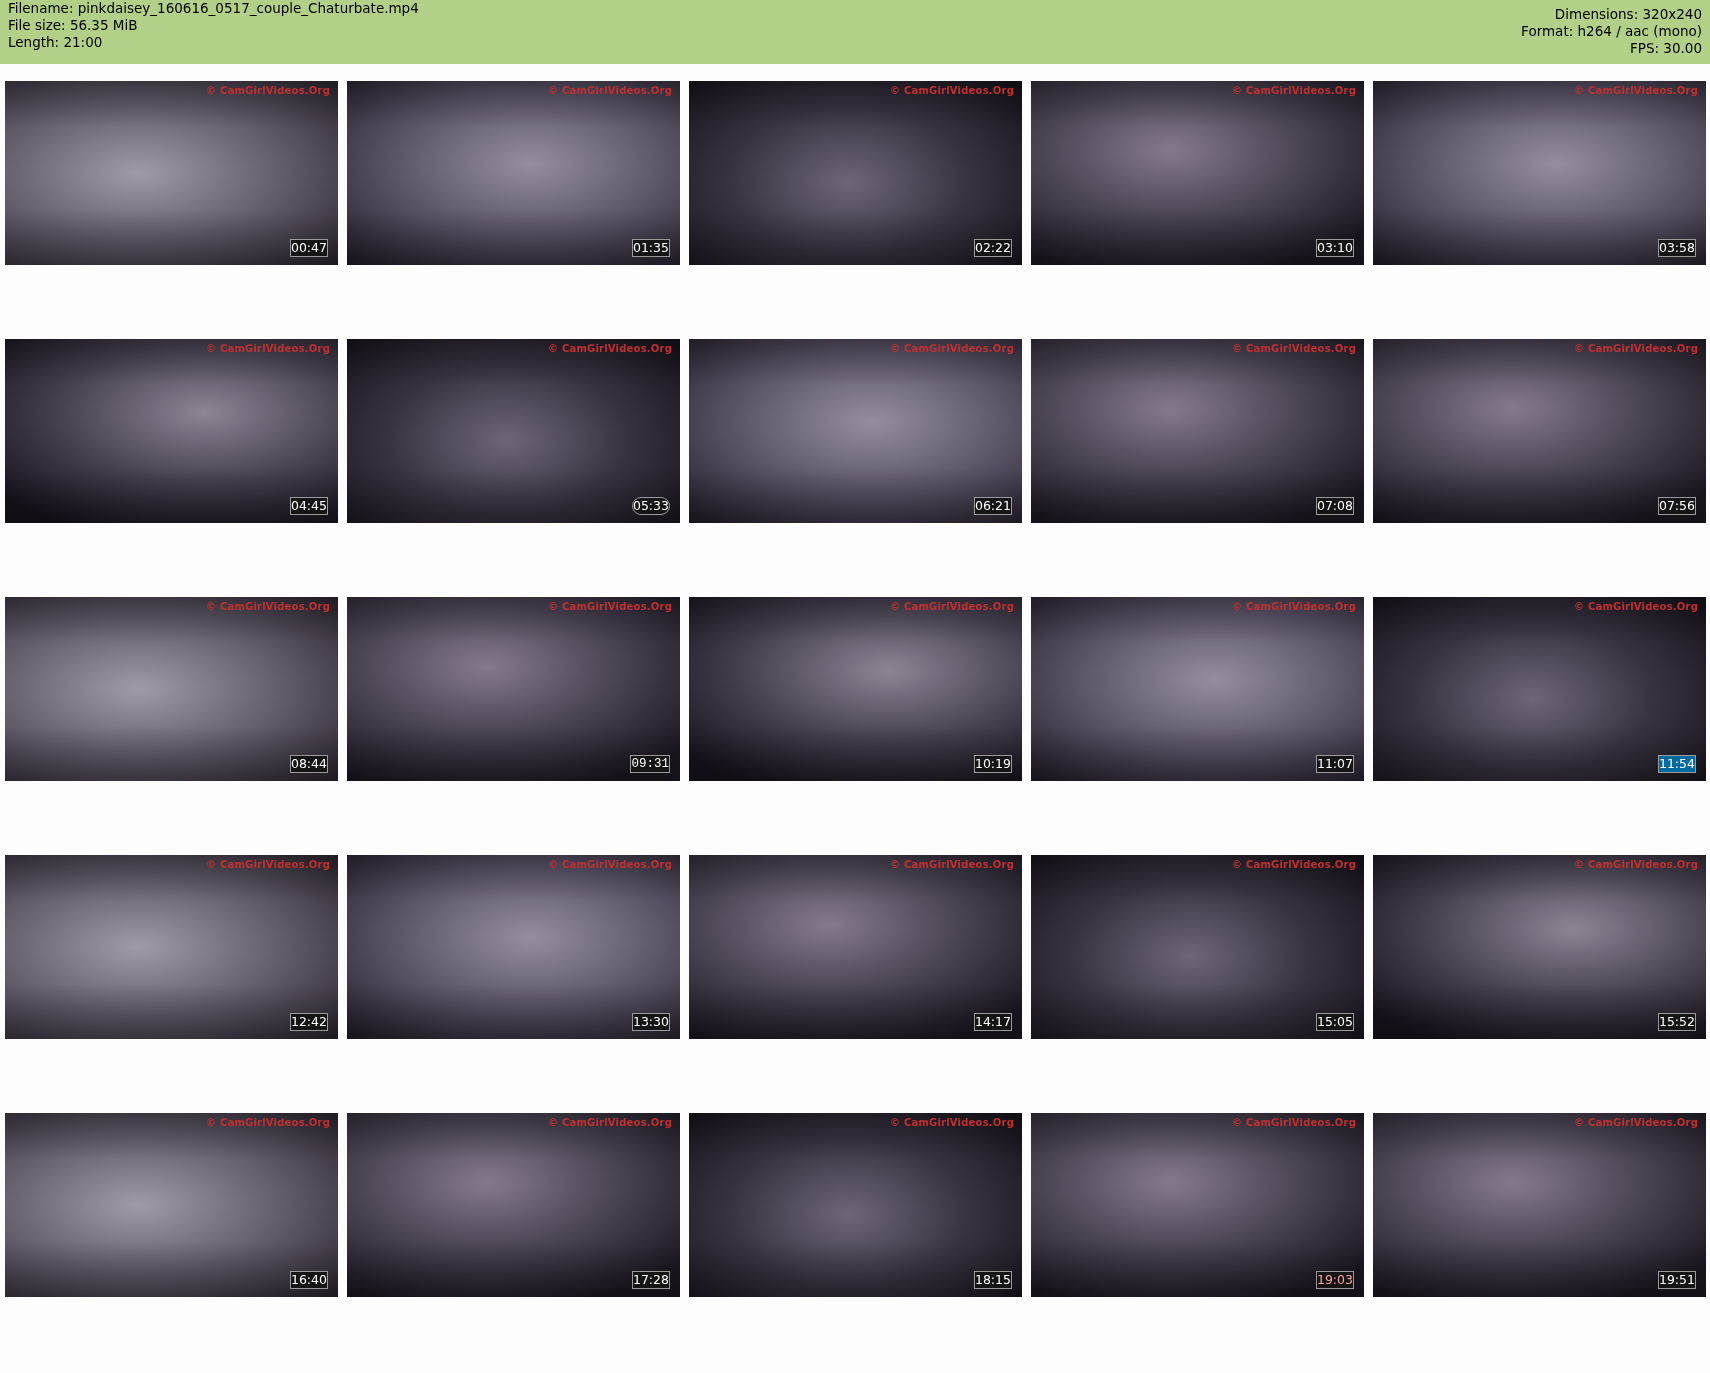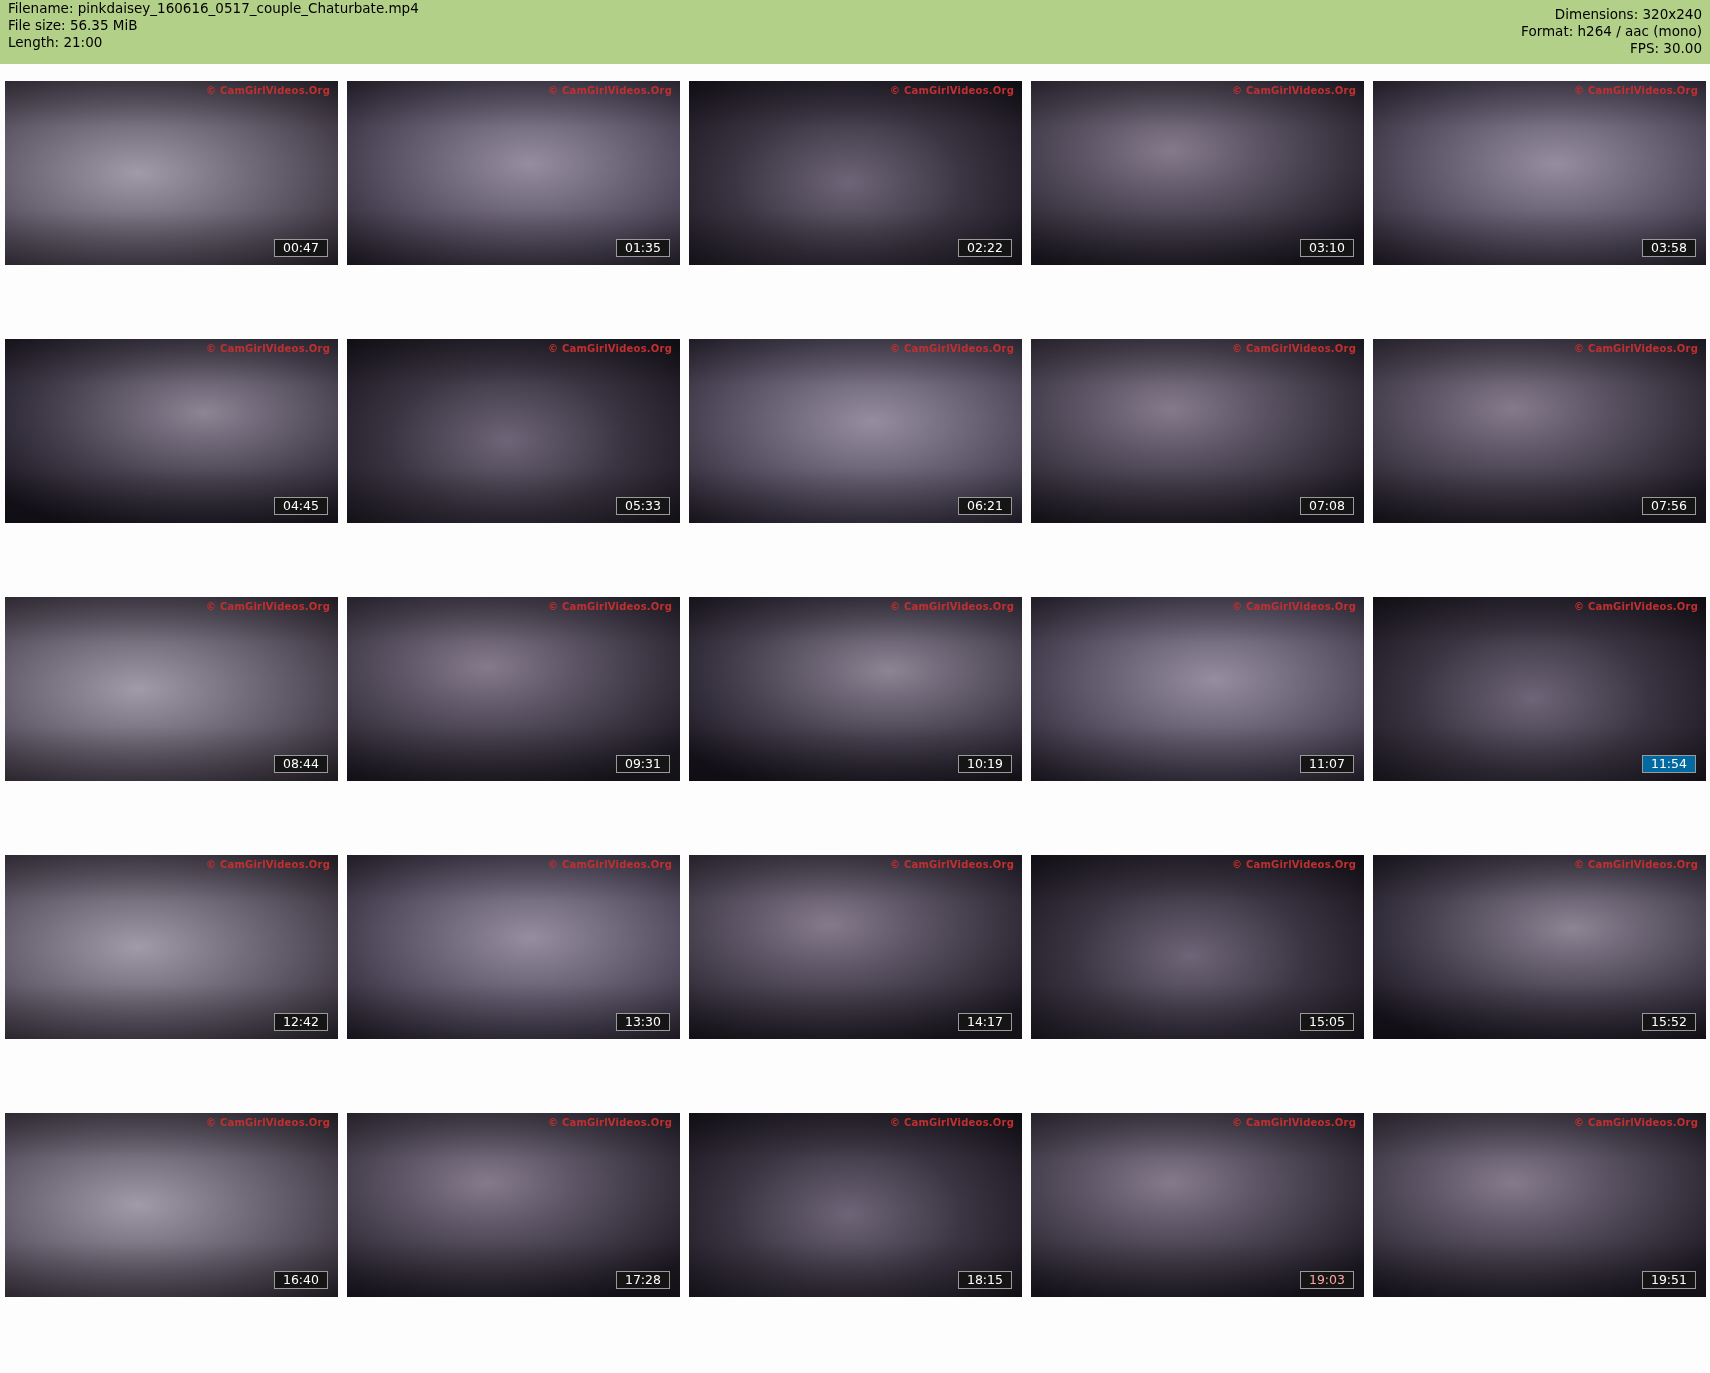--- a/index.html
+++ b/index.html
@@ -105,21 +105,21 @@
   .ts {
     position: absolute;
     right: 10px;
     bottom: 8px;
     z-index: 2;
     background: #151515;
     border: 1px solid #9a9a9a;
     color: #fff;
     font-size: 12.5px;
     line-height: 14px;
-    padding: 1px 8px;
+    padding: 1px 0;
   }
 </style>
 </head>
 <body>
 
 <div class="sheet">
 
   <div class="header" style="background: rgb(179, 208, 137);">
     <div class="left">
       <div>Filename: pinkdaisey_160616_0517_couple_Chaturbate.mp4</div>
@@ -159,21 +159,21 @@
     <span class="ts" style="background: rgb(21, 21, 21); color: rgb(255, 255, 255);">03:58</span>
   </figure>
 
   <figure class="thumb">
     <span class="wm" style="color: rgb(192, 48, 48);">© CamGirlVideos.Org</span>
     <span class="ts" style="background: rgb(21, 21, 21); color: rgb(255, 255, 255);">04:45</span>
   </figure>
 
   <figure class="thumb">
     <span class="wm" style="color: rgb(192, 48, 48);">© CamGirlVideos.Org</span>
-    <span class="ts" style="background: rgb(21, 21, 21); color: rgb(255, 255, 255);">05:33</span>
+    <span class="ts" style="background: rgb(21, 21, 21); color: rgb(255, 255, 255); border-radius: 9px;">05:33</span>
   </figure>
 
   <figure class="thumb">
     <span class="wm" style="color: rgb(192, 48, 48);">© CamGirlVideos.Org</span>
     <span class="ts" style="background: rgb(21, 21, 21); color: rgb(255, 255, 255);">06:21</span>
   </figure>
 
   <figure class="thumb">
     <span class="wm" style="color: rgb(192, 48, 48);">© CamGirlVideos.Org</span>
     <span class="ts" style="background: rgb(21, 21, 21); color: rgb(255, 255, 255);">07:08</span>
@@ -184,21 +184,21 @@
     <span class="ts" style="background: rgb(21, 21, 21); color: rgb(255, 255, 255);">07:56</span>
   </figure>
 
   <figure class="thumb">
     <span class="wm" style="color: rgb(192, 48, 48);">© CamGirlVideos.Org</span>
     <span class="ts" style="background: rgb(21, 21, 21); color: rgb(255, 255, 255);">08:44</span>
   </figure>
 
   <figure class="thumb">
     <span class="wm" style="color: rgb(192, 48, 48);">© CamGirlVideos.Org</span>
-    <span class="ts" style="background: rgb(21, 21, 21); color: rgb(255, 255, 255);">09:31</span>
+    <span class="ts" style="background: rgb(21, 21, 21); color: rgb(255, 255, 255); font-family: Liberation Mono, monospace;">09:31</span>
   </figure>
 
   <figure class="thumb">
     <span class="wm" style="color: rgb(192, 48, 48);">© CamGirlVideos.Org</span>
     <span class="ts" style="background: rgb(21, 21, 21); color: rgb(255, 255, 255);">10:19</span>
   </figure>
 
   <figure class="thumb">
     <span class="wm" style="color: rgb(192, 48, 48);">© CamGirlVideos.Org</span>
     <span class="ts" style="background: rgb(21, 21, 21); color: rgb(255, 255, 255); text-align: right;">11:07</span>

